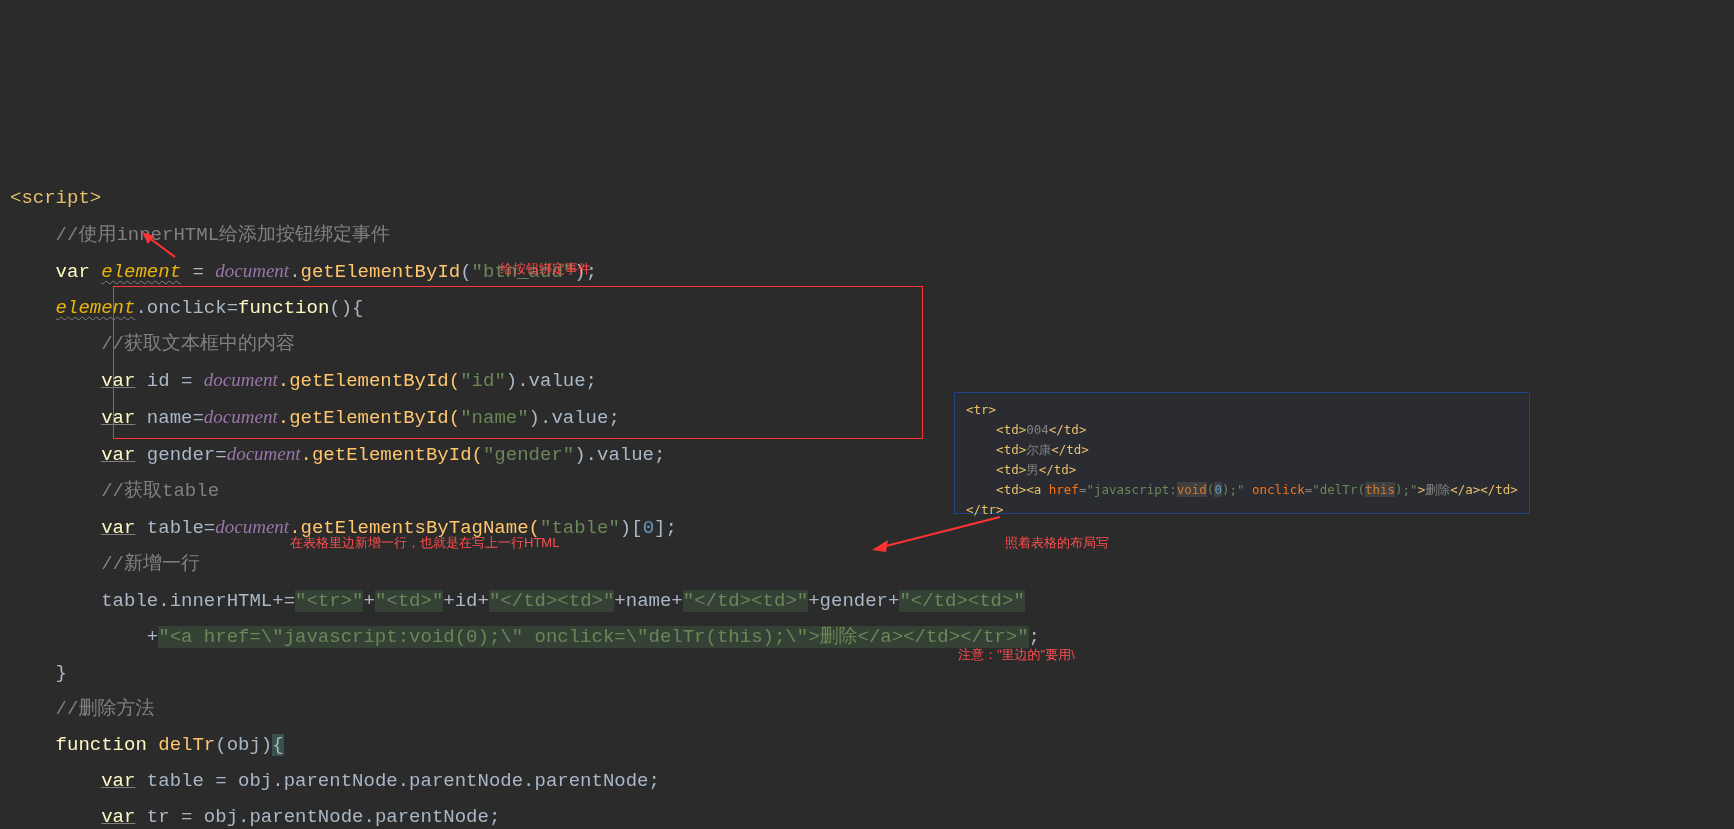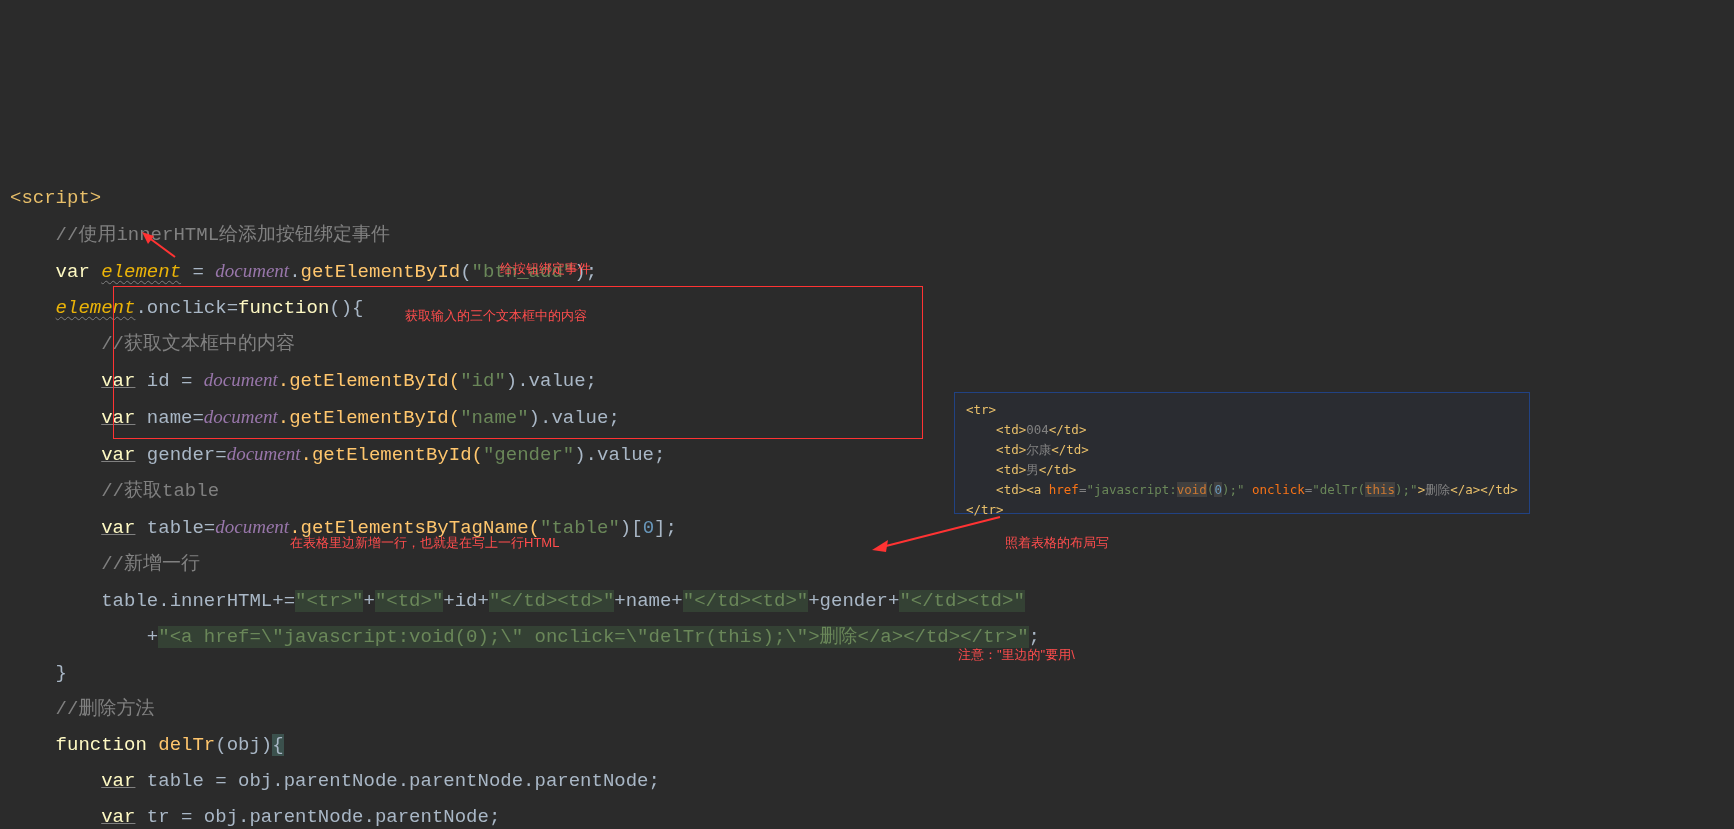--- a/index.html
+++ b/index.html
@@ -89,21 +89,20 @@
             <span>+</span><span class="str-bg">"&lt;a href=\"javascript:void(0);\" onclick=\"delTr(this);\"&gt;删除&lt;/a&gt;&lt;/td&gt;&lt;/tr&gt;"</span><span>;</span>
     <span>}</span>
     <span class="comment">//删除方法</span>
     <span class="kw">function</span><span class="func"> delTr</span><span>(obj)</span><span class="highlight-brace">{</span>
         <span class="kw underline">var</span><span> table = obj.parentNode.parentNode.parentNode;</span>
         <span class="kw underline">var</span><span> tr = obj.parentNode.parentNode;</span>
         
     
 
 <div class="red-annotation" style="top:113px; left:500px;">给按钮绑定事件</div>
-<div class="red-annotation" style="top:160px; left:405px;">获取输入的三个文本框中的内容</div>
 <div class="red-annotation" style="top:387px; left:290px;">在表格里边新增一行，也就是在写上一行HTML</div>
 <div class="red-annotation" style="top:387px; left:1005px;">照着表格的布局写</div>
 <div class="red-annotation" style="top:499px; left:958px;">注意："里边的"要用\</div>
 
 <div class="red-box" style="top:142px; left:113px; width:810px; height:153px;"></div>
 <div class="blue-box" style="top:248px; left:954px; width:576px; height:122px;"></div>
 
 <svg class="arrow-red" style="top:88px; left:140px;" width="40" height="30">
   <line x1="35" y1="25" x2="8" y2="5" stroke="#ff3333" stroke-width="2"></line>
   <polygon points="2,0 14,4 8,12" fill="#ff3333"></polygon>

